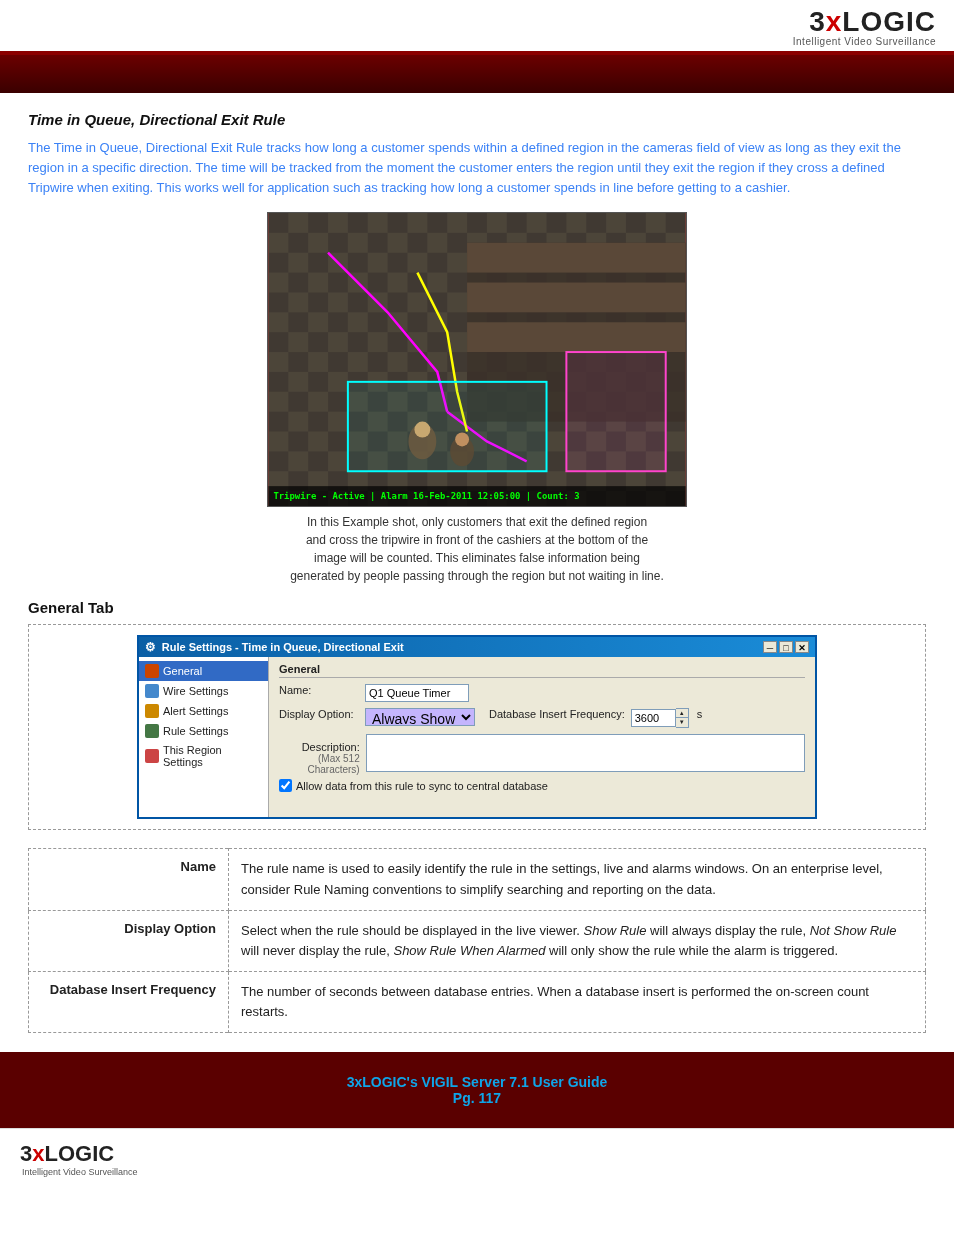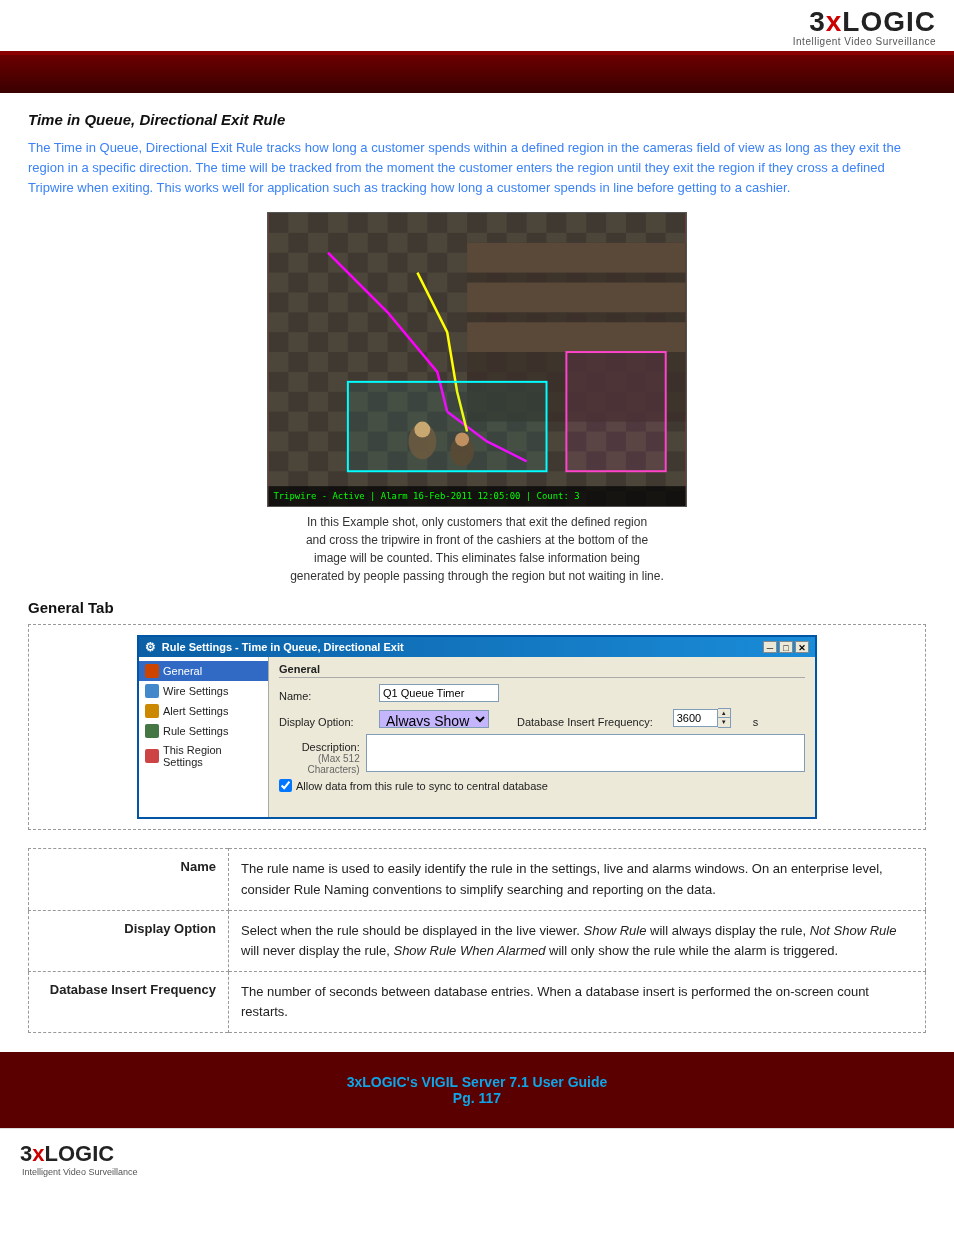--- a/index.html
+++ b/index.html
@@ -77,20 +77,21 @@
       align-items: center;
       margin-bottom: 14px;
     }
     .camera-image {
       width: 420px;
       height: 295px;
       background: #ef4444;
       position: relative;
       overflow: hidden;
       border: 1px solid #555;
+      font-weight: bold;
     }
     
     .camera-image svg {
       width: 100%;
       height: 100%;
     }
     .image-caption {
       width: 420px;
       text-align: center;
       font-size: 12px;
@@ -184,37 +185,37 @@
     }
     .win-section-label {
       font-weight: bold;
       font-size: 11px;
       margin-bottom: 6px;
       border-bottom: 1px solid #aaa;
       padding-bottom: 2px;
     }
     .win-field-row {
       display: flex;
-      align-items: flex-end;
+      align-items: flex-start;
       margin-bottom: 6px;
-      gap: 20px;
+      gap: 6px;
     }
     .win-label {
       font-size: 11px;
       min-width: 80px;
     }
     .win-input {
       background: #fff;
       border: 1px solid #7f9db9;
       height: 18px;
       font-size: 11px;
       padding: 1px 3px;
       font-family: 'Tahoma', Arial, sans-serif;
     }
-    .win-input-name { width: 120px; }
+    .win-input-name { width: 104px; }
     .win-select {
       background: #c4b5fd;
       border: 1px solid #7f9db9;
       height: 18px;
       font-size: 14px;
       padding: 1px 2px;
       width: 110px;
     }
     .win-spinbox {
       display: flex;

